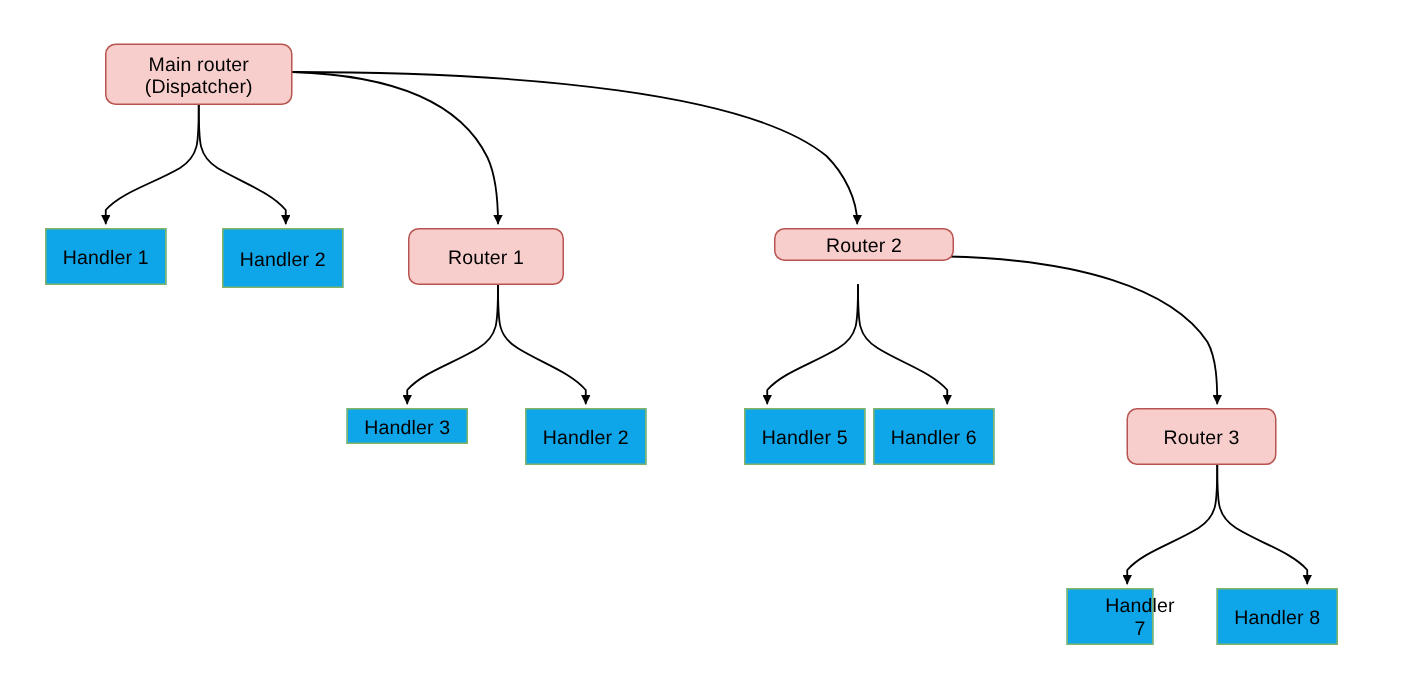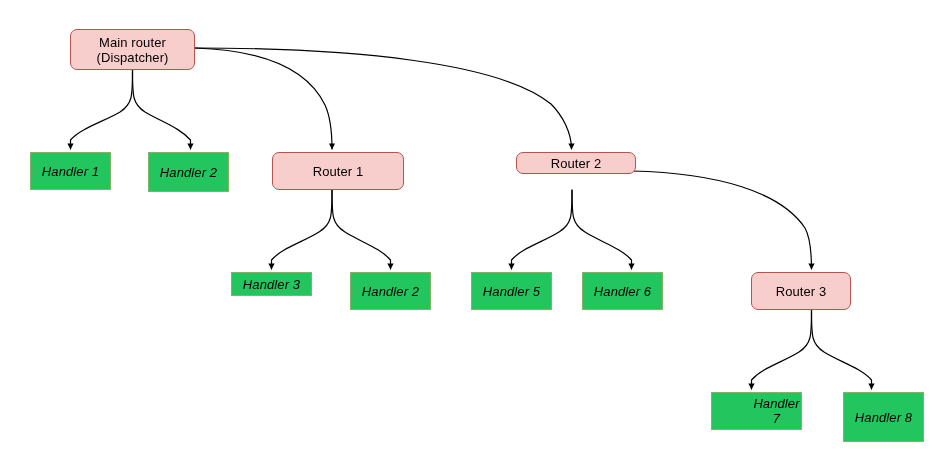--- a/index.html
+++ b/index.html
@@ -40,24 +40,23 @@
     border-width: 1px;
     white-space: pre-line;
     letter-spacing: 0.1px;
   }
   .node-router {
     background: #f8cecc;
     border-color: #b85450;
     border-radius: 7px;
   }
   .node-handler {
-    background: #22c55e;
+    background: #0ea5e9;
     border-color: #82b366;
     border-radius: 0px;
-    font-style: italic;
   }
   .node-label {
     display: block;
     pointer-events: none;
   }
 </style>
 </head>
 <body>
 
 <div id="diagram-canvas" style="width: 941px; height: 461px; background: rgb(255, 255, 255);">
@@ -81,24 +80,24 @@
         <path d="M 811.5 310 C 811.5 336 811.5 344 799 352 C 783 362 762 368 751.5 380 L 751.5 389" marker-end="url(#arrow-head)" stroke="#000000"></path>
         <path d="M 811.5 310 C 811.5 336 811.5 344 824 352 C 840 362 861 368 871.5 380 L 871.5 389" marker-end="url(#arrow-head)" stroke="#000000"></path>
       </g>
   </svg>
 
   <div id="node-layer">
       <div class="node node-router" style="left: 70px; top: 29px; width: 125px; height: 41px;"><span class="node-label">Main router
 (Dispatcher)</span></div>
       <div class="node node-handler" style="left: 30px; top: 152px; width: 81px; height: 38px;"><span class="node-label">Handler 1</span></div>
       <div class="node node-handler" style="left: 148px; top: 152px; width: 81px; height: 40px;"><span class="node-label">Handler 2</span></div>
-      <div class="node node-router" style="left: 272px; top: 152px; width: 132px; height: 38px;"><span class="node-label">Router 1</span></div>
+      <div class="node node-router" style="left: 272px; top: 152px; width: 104px; height: 38px;"><span class="node-label">Router 1</span></div>
       <div class="node node-router" style="left: 516px; top: 152px; width: 120px; height: 22px; text-align: right;"><span class="node-label">Router 2</span></div>
       <div class="node node-handler" style="left: 231px; top: 272px; width: 81px; height: 24px;"><span class="node-label">Handler 3</span></div>
       <div class="node node-handler" style="left: 350px; top: 272px; width: 81px; height: 38px;"><span class="node-label">Handler 2</span></div>
-      <div class="node node-handler" style="left: 471px; top: 272px; width: 81px; height: 38px;"><span class="node-label">Handler 5</span></div>
+      <div class="node node-handler" style="left: 496px; top: 272px; width: 81px; height: 38px;"><span class="node-label">Handler 5</span></div>
       <div class="node node-handler" style="left: 582px; top: 272px; width: 81px; height: 38px;"><span class="node-label">Handler 6</span></div>
       <div class="node node-router" style="left: 751px; top: 272px; width: 100px; height: 38px;"><span class="node-label">Router 3</span></div>
-      <div class="node node-handler" style="left: 711px; top: 392px; width: 91px; height: 38px; padding-left: 40px;"><span class="node-label">Handler 7</span></div>
-      <div class="node node-handler" style="left: 843px; top: 392px; width: 81px; height: 50px;"><span class="node-label">Handler 8</span></div>
+      <div class="node node-handler" style="left: 711px; top: 392px; width: 58px; height: 38px; padding-left: 40px;"><span class="node-label">Handler 7</span></div>
+      <div class="node node-handler" style="left: 811px; top: 392px; width: 81px; height: 38px;"><span class="node-label">Handler 8</span></div>
     </div>
 
 </div>
 
 </body></html>

